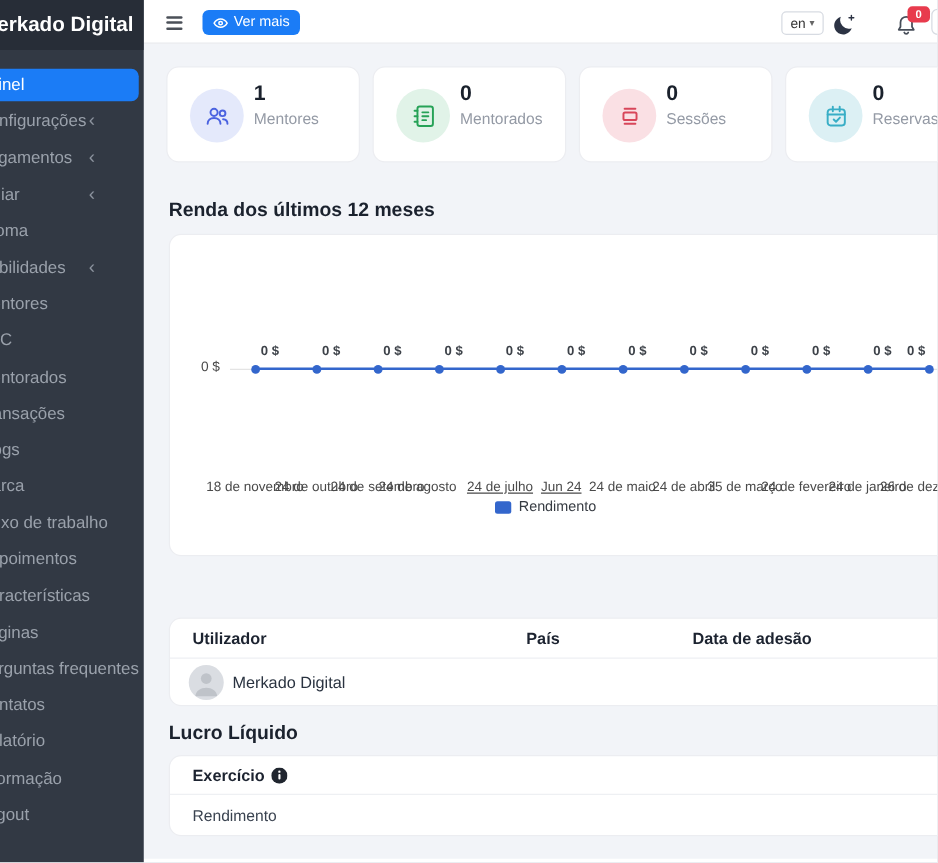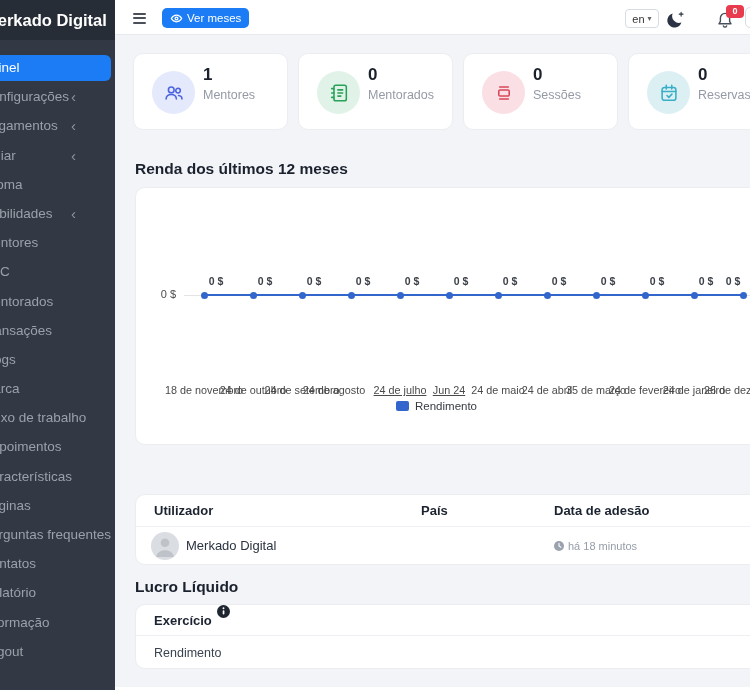--- a/index.html
+++ b/index.html
@@ -53,21 +53,21 @@
   .t-head span,.t-row .cell{position:absolute;top:0;line-height:32px;white-space:nowrap;}
   .t-row{position:relative;height:38px;font-size:13px;color:#2a3340;}
   .t-row .cell{line-height:38px;display:flex;align-items:center;gap:7px;height:38px;}
   .avatar{width:28px;height:28px;border-radius:50%;overflow:hidden;background:#dadde2;flex:none;}
   .flag{width:18px;height:12.6px;border-radius:2.5px;background:#169b4d;position:relative;flex:none;}
   .flag .diamond{position:absolute;inset:0;background:#f8d12e;clip-path:polygon(50% 10%,90% 50%,50% 90%,10% 50%);}
   .flag .circle{position:absolute;left:6.2px;top:3.6px;width:5.5px;height:5.5px;border-radius:50%;background:#1a3d8f;}
   .muted-time{font-size:11px;color:#959da8;display:flex;align-items:center;gap:4px;}
 
   .profit-head{position:relative;height:31px;border-bottom:1px solid #eef0f3;}
-  .profit-head .lab{position:absolute;left:18px;line-height:31px;font-size:13px;font-weight:700;color:#1c2330;display:flex;align-items:flex-start;gap:5px;}
+  .profit-head .lab{position:absolute;left:18px;line-height:31px;font-size:13px;font-weight:700;color:#1c2330;display:flex;align-items:center;gap:5px;}
   .profit-row{height:34px;line-height:34px;padding-left:18px;font-size:12.5px;color:#3a4350;}
 
   .footer-strip{position:absolute;left:115px;right:0;top:687px;height:3px;background:#fff;z-index:3;}
 </style>
 </head>
 <body>
 
 <div class="screen">
 
   <header class="topbar">
@@ -76,21 +76,21 @@
         <div></div>
         <div style="margin:0"></div>
       </div>
     <button class="btn-view">
       <span style="display:flex">
         <svg width="13" height="11" viewBox="0 0 15 12" fill="none" stroke="#fff" stroke-width="1.4">
             <path d="M1.5 6s2.2-3.8 6-3.8S13.5 6 13.5 6s-2.2 3.8-6 3.8S1.5 6 1.5 6z"></path>
             <circle cx="7.5" cy="6" r="1.6"></circle>
           </svg>
       </span>
-      <span>Ver meses</span>
+      <span>Ver mais</span>
     </button>
     <div class="lang-box">
       <span>en</span>
       <span class="caret">▾</span>
     </div>
     <span class="icon-btn" style="left:551px">
       <svg width="19" height="18" viewBox="0 0 22 20">
           <path d="M17.8 14.1A8 8 0 0 1 7.7 3.6 8.3 8.3 0 1 0 17.8 14.1z" fill="#2c3344"></path>
           <path d="M17.5 2.2v4.4M15.3 4.4h4.4" stroke="#2c3344" stroke-width="1.3" stroke-linecap="round"></path>
         </svg>
@@ -210,29 +210,20 @@
     <div class="t-row">
       <div class="cell" style="left:15px">
         <span class="avatar">
           <svg width="28" height="28" viewBox="0 0 28 28">
               <circle cx="14" cy="10.8" r="4.3" fill="#bfc3c9"></circle>
               <path d="M5.2 25c.6-4.5 4.3-6.8 8.8-6.8s8.2 2.3 8.8 6.8z" fill="#bfc3c9"></path>
             </svg>
         </span>
         <span>Merkado Digital</span>
       </div>
-      <div class="cell" style="left:418px">
-        <span class="muted-time">
-          <svg width="10" height="10" viewBox="0 0 10 10">
-              <circle cx="5" cy="5" r="5" fill="#9aa2ad"></circle>
-              <path d="M5 2.4V5l1.9 1.2" stroke="#fff" stroke-width="1.1" fill="none" stroke-linecap="round"></path>
-            </svg>
-          <span>há 18 minutos</span>
-        </span>
-      </div>
     </div>
   </div>
 
   <h2 class="sec-h" style="top:578px">Lucro Líquido</h2>
   <div class="table-card" style="top:604px;height:65px">
     <div class="profit-head">
       <span class="lab">
         <span>Exercício</span>
         <svg width="13" height="13" viewBox="0 0 13 13">
             <circle cx="6.5" cy="6.5" r="6.5" fill="#20262f"></circle>

